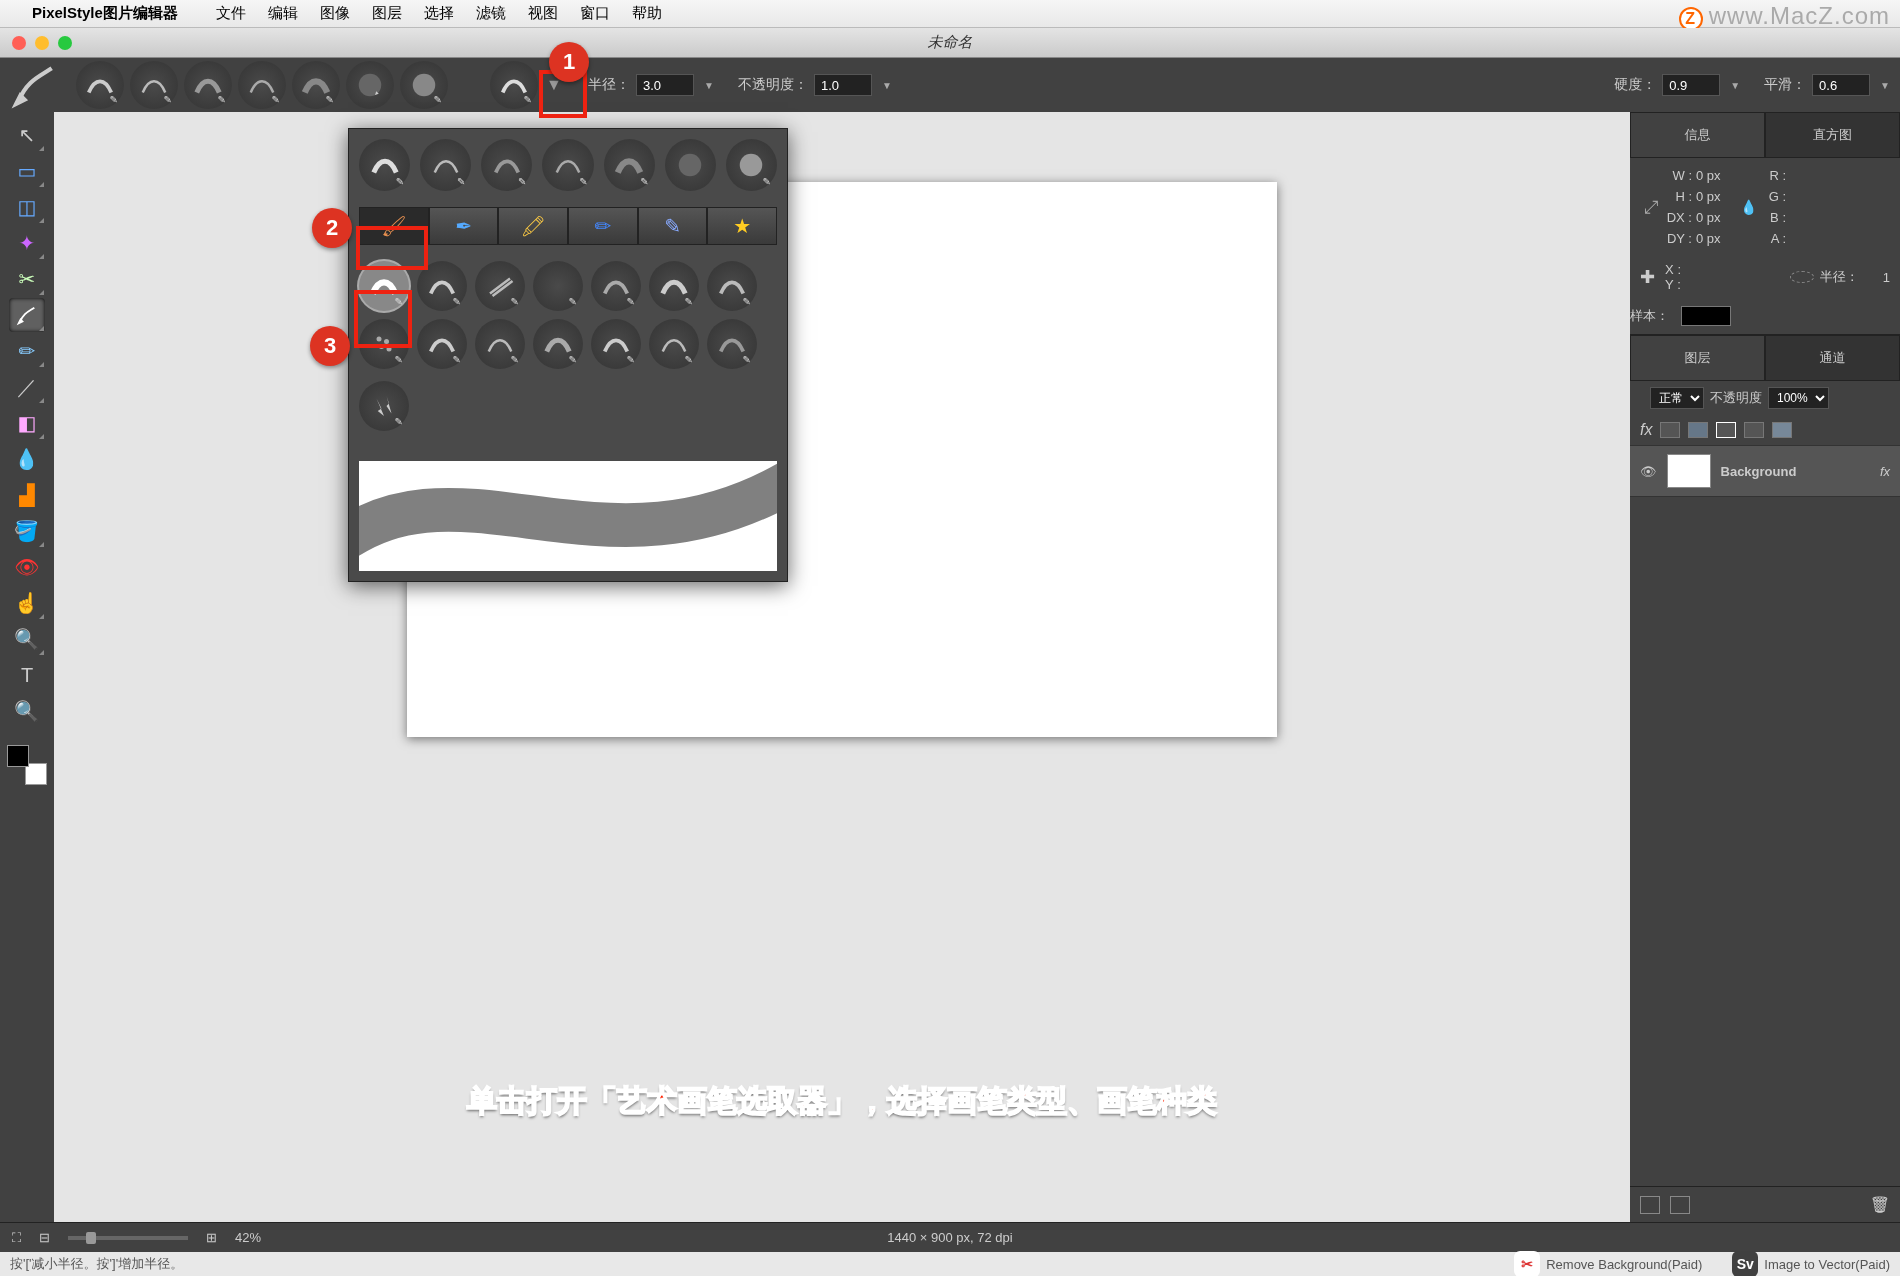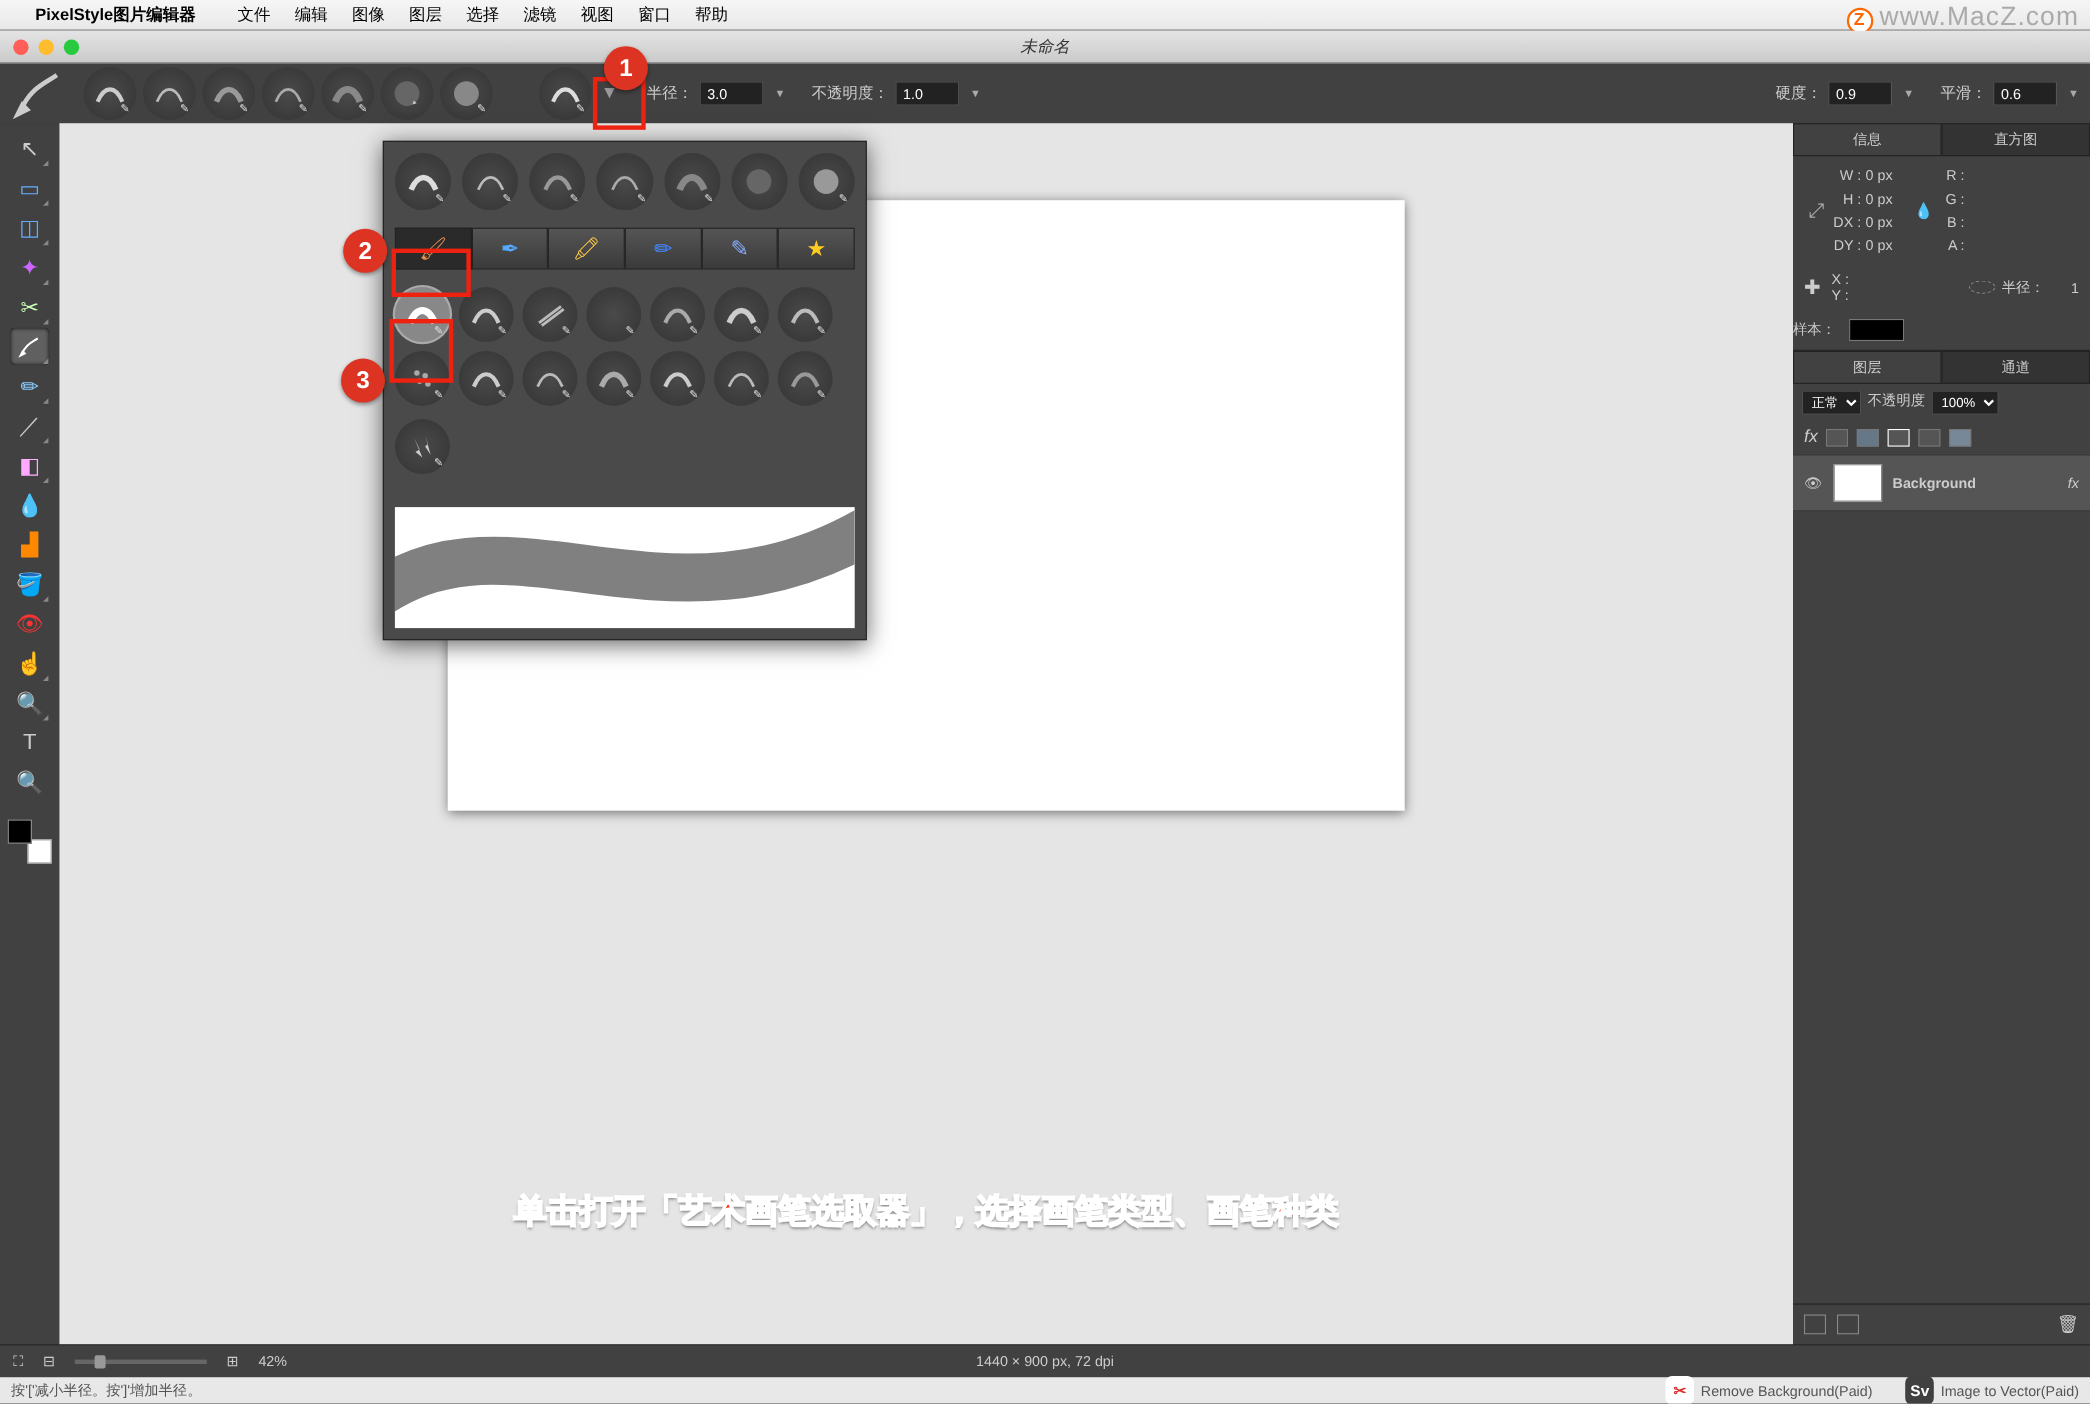--- a/index.html
+++ b/index.html
@@ -61,33 +61,33 @@
     .preview { background:#fff; height:110px; width:100%; position:relative; overflow:hidden; margin-top:30px; }
     .preview svg { width:100%; height:100%; }
     
     
     .callout { position:absolute; z-index:100; }
     .co-circle { width:40px; height:40px; border-radius:50%; background:#dd3322; color:#fff; display:flex; align-items:center; justify-content:center; font-size:22px; font-weight:600; box-shadow:0 2px 4px rgba(0,0,0,.4); }
     .co-box { border:4px solid #ee2211; position:absolute; }
     
     
     .right-panel { width:270px; background:#414141; display:flex; flex-direction:column; color:#ccc; font-size:13px; }
-    .panel-tabs { display:flex; height:30px; }
+    .panel-tabs { display:flex; height:46px; }
     .ptab { flex:1; background:#333; display:flex; align-items:center; justify-content:center; border:1px solid #222; cursor:pointer; }
     .ptab.active { background:#414141; }
     .info-grid { padding:10px 14px; display:grid; grid-template-columns: 18px 34px 44px 22px 28px 1fr; row-gap:6px; font-size:13px; align-items:center; }
     .info-icon { grid-row: span 4; font-size:18px; color:#aaa; }
     .info-lbl { text-align:right; padding-right:4px; }
     .info-val { }
     .colorpick { grid-row: span 4; font-size:14px; color:#aaa; }
     .xy-row { display:flex; align-items:center; padding:6px 10px; gap:10px; }
     .samp-row { display:flex; align-items:center; gap:12px; padding:8px 0; }
     .samp-sw { width:50px; height:20px; background:#000; border:1px solid #777; }
     .divider { height:1px; background:#222; }
-    .layer-opts { display:flex; align-items:flex-start; gap:6px; padding:6px 8px; }
+    .layer-opts { display:flex; align-items:center; gap:6px; padding:6px 20px; }
     .blend-sel { background:#222; border:1px solid #555; color:#fff; padding:2px 4px; font-size:12px; }
     .fx-row { display:flex; align-items:center; gap:8px; padding:6px 10px; font-style:italic; }
     .fx-box { width:20px; height:16px; border:1px solid #777; background:#555; }
     .layer-item { display:flex; align-items:center; gap:10px; padding:8px 10px; background:#555; border-top:1px solid #333; border-bottom:1px solid #333; }
     .layer-thumb { width:44px; height:34px; background:#fff; border:1px solid #888; }
     .layer-foot { margin-top:auto; display:flex; align-items:center; padding:8px 10px; gap:10px; border-top:1px solid #222; }
     .foot-icon { width:20px; height:18px; border:1px solid #888; cursor:pointer; }
     
     
     .caption { position:absolute; left:50%; transform:translateX(-50%); bottom:100px; font-size:30px; font-weight:700; color:#ff2200; -webkit-text-stroke: 2px #fff; text-shadow:0 2px 3px rgba(0,0,0,.6); white-space:nowrap; }

